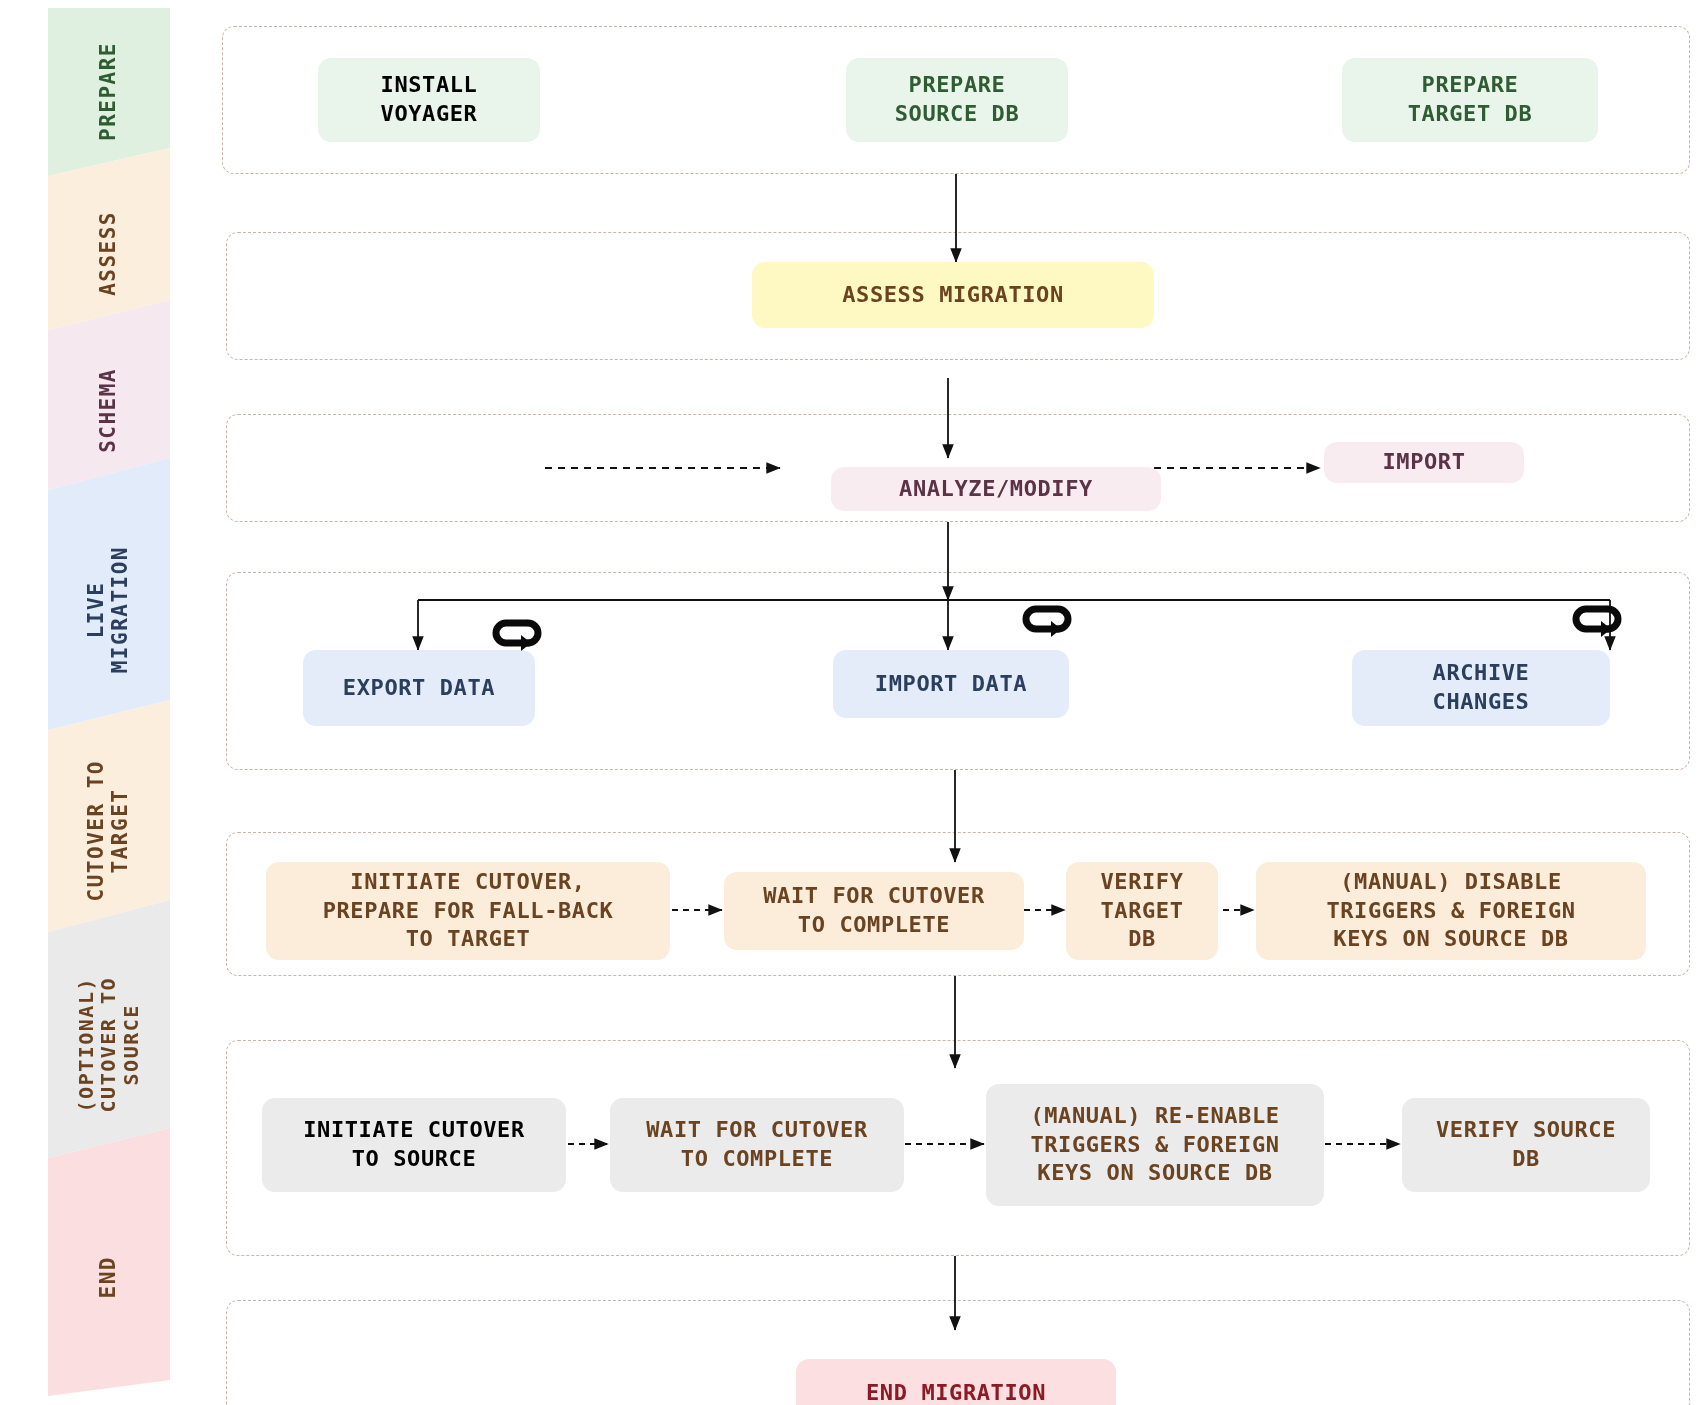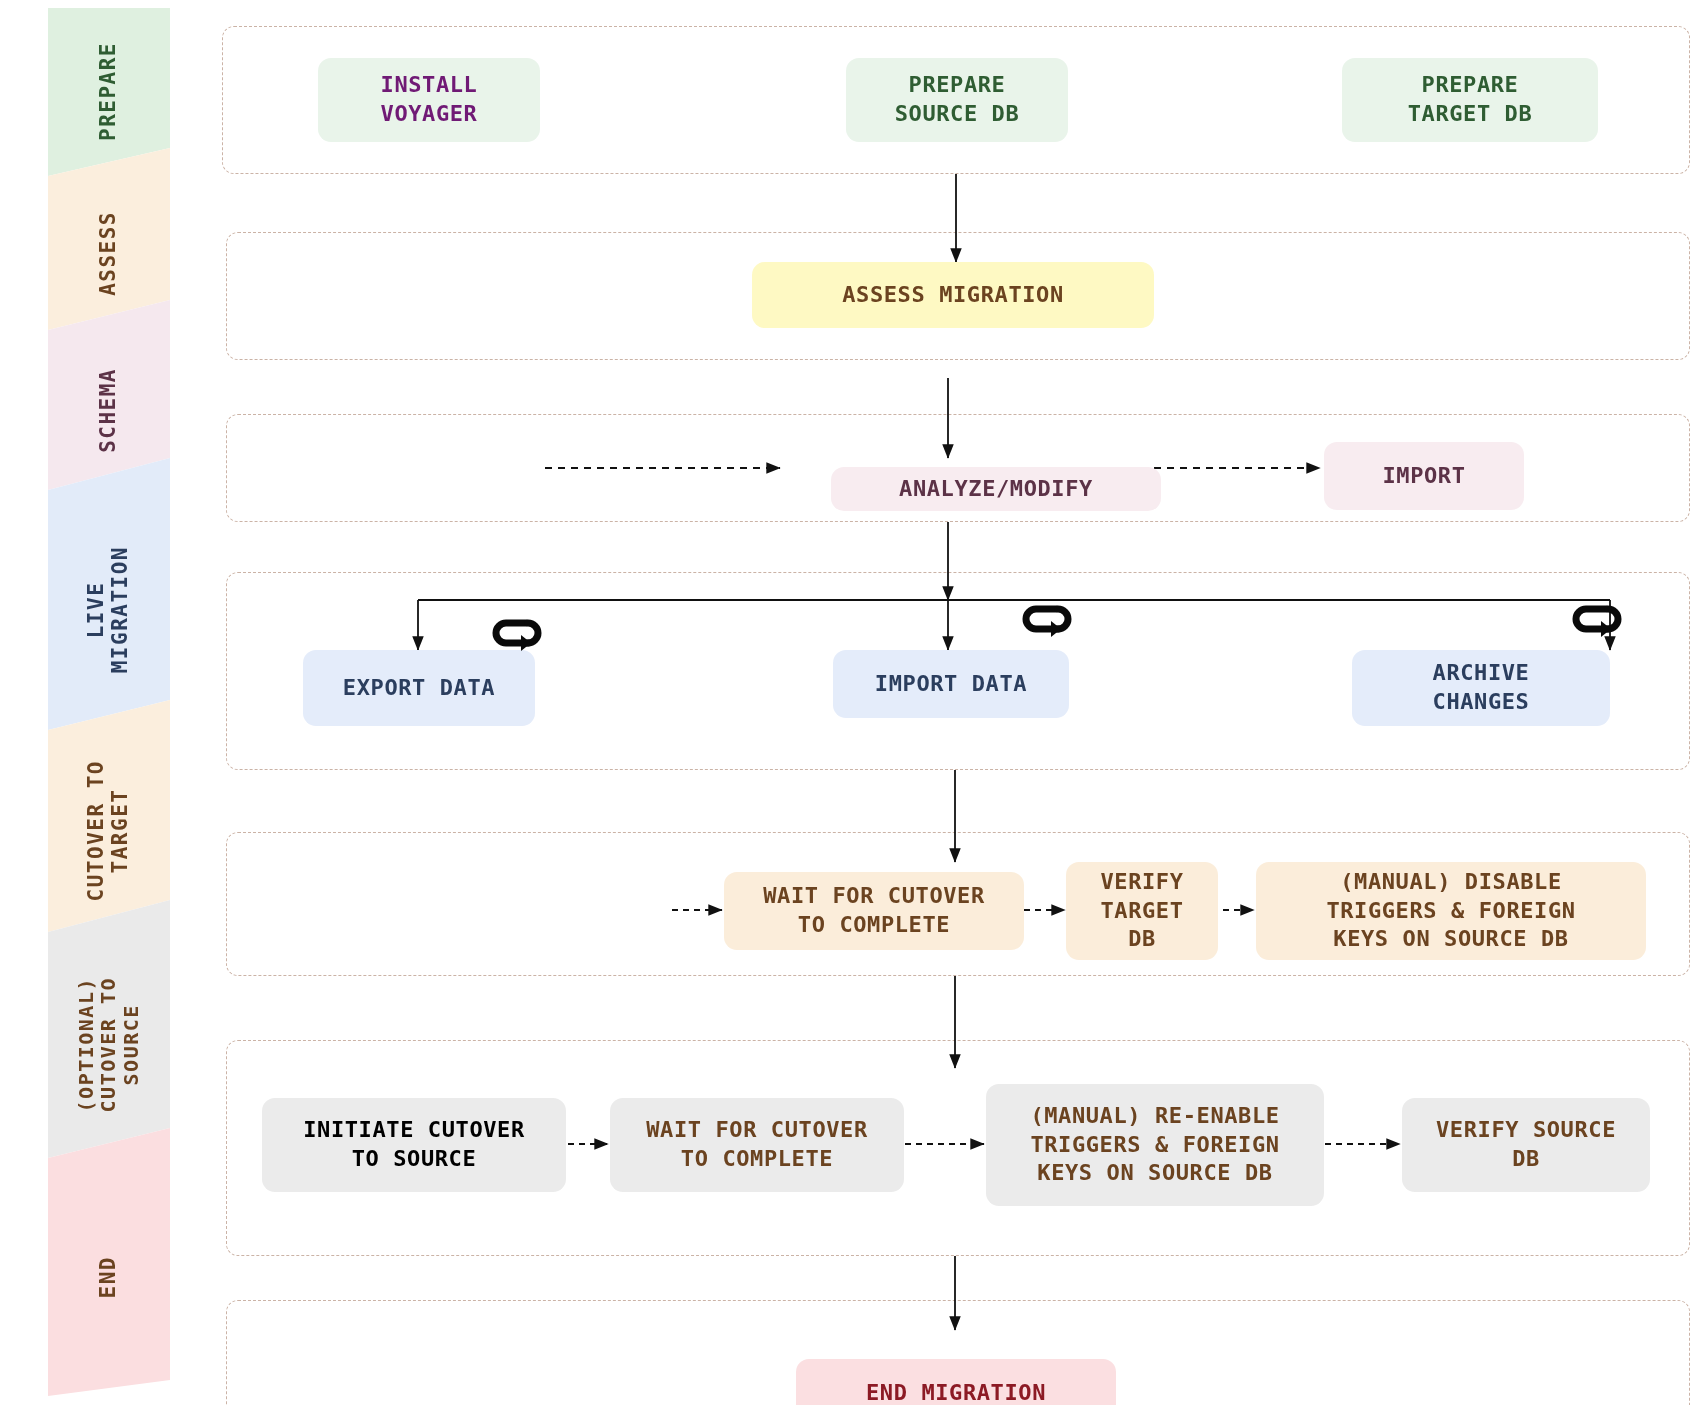--- a/index.html
+++ b/index.html
@@ -178,31 +178,31 @@
 
     <line x1="955" y1="976" x2="955" y2="1068" stroke="#111111" stroke-width="1.8" marker-end="url(#arrowhead)"></line>
 
     <line x1="568" y1="1144" x2="608" y2="1144" stroke="#111111" stroke-width="1.8" stroke-dasharray="6,5" marker-end="url(#arrowhead-sm)"></line>
     <line x1="905" y1="1144" x2="984" y2="1144" stroke="#111111" stroke-width="1.8" stroke-dasharray="6,5" marker-end="url(#arrowhead-sm)"></line>
     <line x1="1325" y1="1144" x2="1400" y2="1144" stroke="#111111" stroke-width="1.8" stroke-dasharray="6,5" marker-end="url(#arrowhead-sm)"></line>
 
     <line x1="955" y1="1256" x2="955" y2="1330" stroke="#111111" stroke-width="1.8" marker-end="url(#arrowhead)"></line>
   </svg>
 
-  <div class="node" style="left:318px; top:58px; width:222px; height:84px; background:#e9f4ea; color:#701a75;">INSTALL
+  <div class="node" style="left:318px; top:58px; width:222px; height:84px; background:#e9f4ea; color:#000000;">INSTALL
 VOYAGER</div>
   <div class="node" style="left:846px; top:58px; width:222px; height:84px; background:#e9f4ea; color:#2f5d33;">PREPARE
 SOURCE DB</div>
   <div class="node" style="left:1342px; top:58px; width:256px; height:84px; background:#e9f4ea; color:#2f5d33;">PREPARE
 TARGET DB</div>
 
   <div class="node" style="left:752px; top:262px; width:402px; height:66px; background:#fef9c3; color:#6b4320;">ASSESS MIGRATION</div>
 
   <div class="node" style="left:788px; top:467px; width:330px; height:44px; background:#f8ecf0; color:#5c3247;margin-left:43px;">ANALYZE/MODIFY</div>
-  <div class="node" style="left:1324px; top:442px; width:200px; height:68px; background:#f8ecf0; color:#5c3247;">IMPORT</div>
+  <div class="node" style="left:1324px; top:442px; width:200px; height:41px; background:#f8ecf0; color:#5c3247;">IMPORT</div>
 
   <div class="node" style="left:303px; top:650px; width:232px; height:76px; background:#e4ecfa; color:#2b3e5e;">EXPORT DATA</div>
   <svg class="loop-icon" style="left:488px; top:614px;" viewBox="0 0 60 46">
     <path d="M38,9 L18,9 A10,10 0 0 0 18,29 L40,29" fill="none" stroke="#0a0a0a" stroke-width="7" stroke-linecap="round"></path>
     <path d="M40,9 A10,10 0 0 1 40,29" fill="none" stroke="#0a0a0a" stroke-width="7" stroke-linecap="round"></path>
     <path d="M33,21 L43,29 L33,37 z" fill="#0a0a0a"></path>
   </svg>
 
   <div class="node" style="left:833px; top:650px; width:236px; height:68px; background:#e4ecfa; color:#2b3e5e;">IMPORT DATA</div>
   <svg class="loop-icon" style="left:1018px; top:600px;" viewBox="0 0 60 46">
@@ -212,20 +212,23 @@
   </svg>
 
   <div class="node" style="left:1352px; top:650px; width:258px; height:76px; background:#e4ecfa; color:#2b3e5e;">ARCHIVE
 CHANGES</div>
   <svg class="loop-icon" style="left:1568px; top:600px;" viewBox="0 0 60 46">
     <path d="M38,9 L18,9 A10,10 0 0 0 18,29 L40,29" fill="none" stroke="#0a0a0a" stroke-width="7" stroke-linecap="round"></path>
     <path d="M40,9 A10,10 0 0 1 40,29" fill="none" stroke="#0a0a0a" stroke-width="7" stroke-linecap="round"></path>
     <path d="M33,21 L43,29 L33,37 z" fill="#0a0a0a"></path>
   </svg>
 
+  <div class="node" style="left:266px; top:862px; width:404px; height:98px; background:#fbedda; color:#6b4320;">INITIATE CUTOVER,
+PREPARE FOR FALL-BACK
+TO TARGET</div>
   <div class="node" style="left:724px; top:872px; width:300px; height:78px; background:#fbedda; color:#6b4320;">WAIT FOR CUTOVER
 TO COMPLETE</div>
   <div class="node" style="left:1066px; top:862px; width:152px; height:98px; background:#fbedda; color:#6b4320;">VERIFY
 TARGET
 DB</div>
   <div class="node" style="left:1256px; top:862px; width:390px; height:98px; background:#fbedda; color:#6b4320;">(MANUAL) DISABLE
 TRIGGERS &amp; FOREIGN
 KEYS ON SOURCE DB</div>
 
   <div class="node" style="left:262px; top:1098px; width:304px; height:94px; background:#ebebeb; color:#000000;">INITIATE CUTOVER

